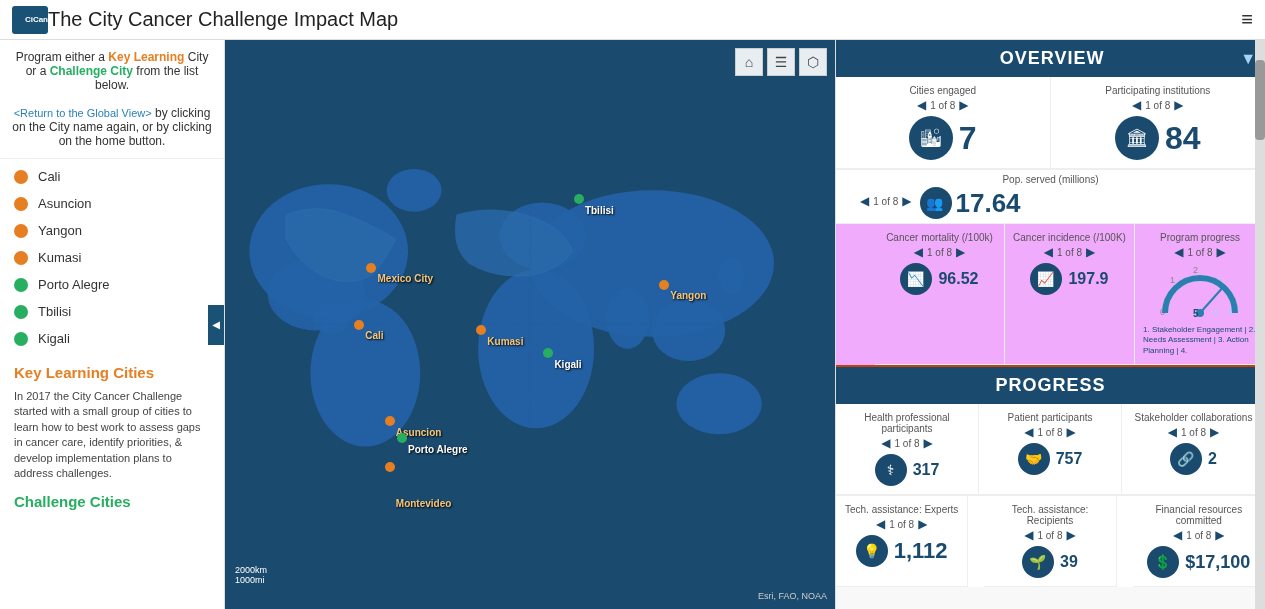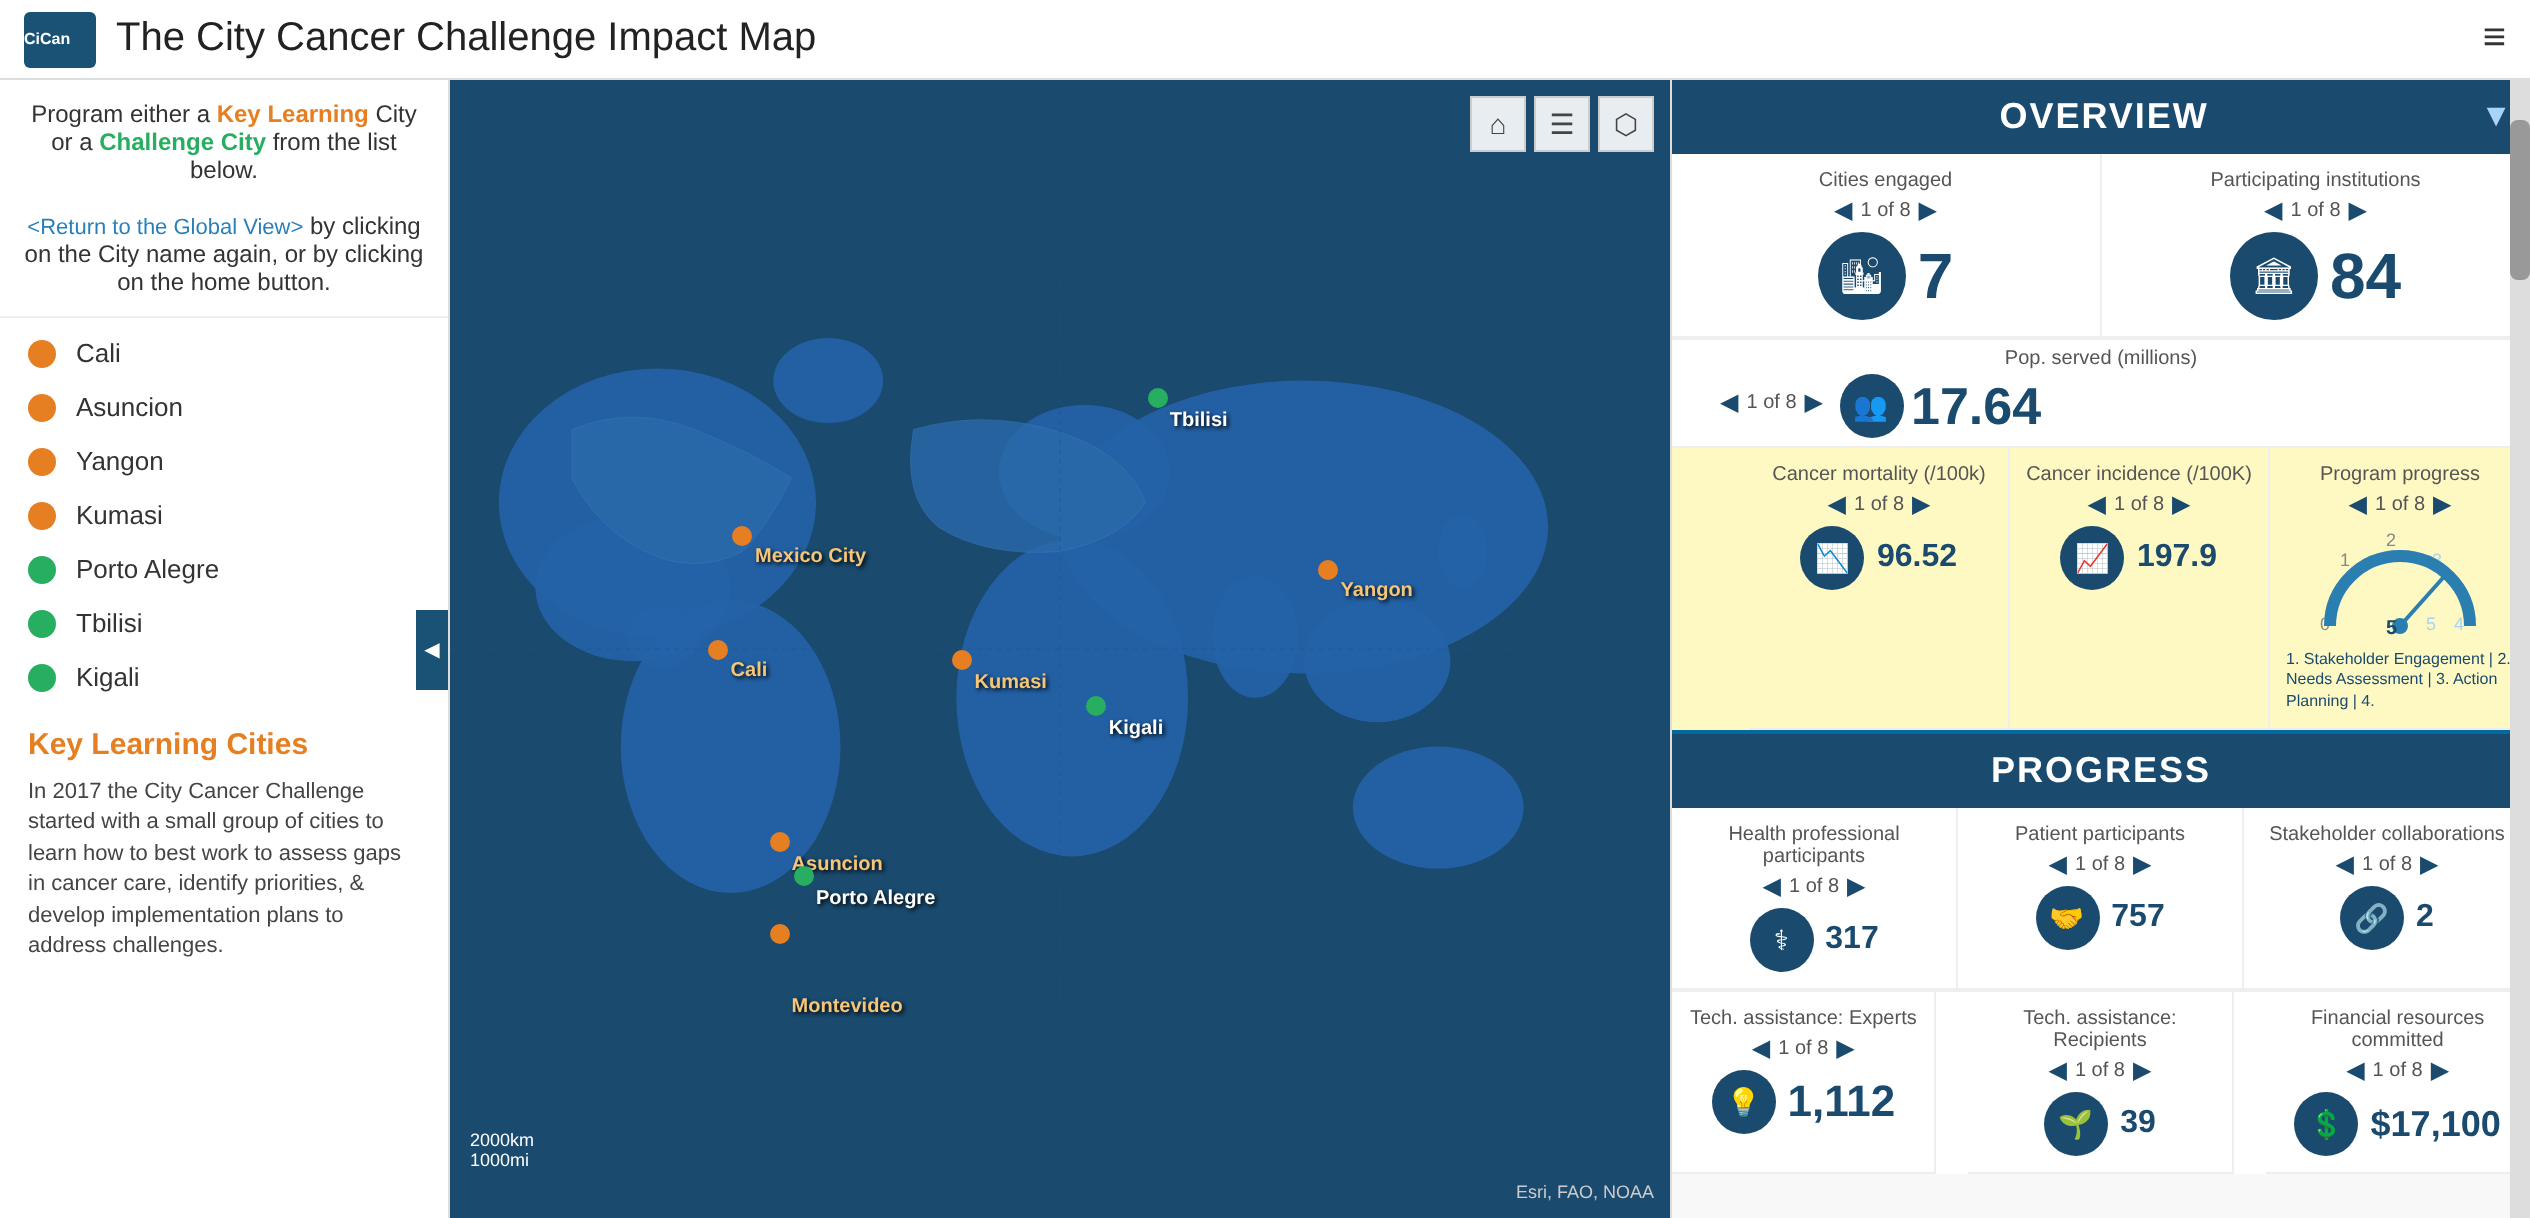--- a/index.html
+++ b/index.html
@@ -5,22 +5,22 @@
     * { box-sizing: border-box; margin: 0; padding: 0; }
     body { font-family: Arial, sans-serif; background: #f0f0f0; width: 1265px; height: 609px; overflow: hidden; }
 
     
     .header {
       display: flex; align-items: center; background: #fff;
       border-bottom: 1px solid #ddd; padding: 0 12px; height: 40px;
     }
     .header-logo {
       width: 36px; height: 28px; background: #1a5276; border-radius: 3px;
-      display: flex; align-items: center; justify-content: flex-start;
-      font-size: 8px; color: #fff; font-weight: bold; margin-right: 10px; flex-shrink: 0;
+      display: flex; align-items: center; justify-content: flex-end;
+      font-size: 8px; color: #fff; font-weight: bold; flex-shrink: 0;
     }
     .header-title {
       font-size: 20px; color: #222; font-weight: 400;
     }
     .header-menu {
       margin-left: auto; font-size: 20px; cursor: pointer; color: #333;
     }
 
     
     .main-container {
@@ -175,20 +175,23 @@
         </div>
         <div class="city-item">
           <div class="city-dot dot-teal"></div>
           <span>Kigali</span>
         </div>
       </div>
 
     <div>
       <div class="sidebar-section-title key-learning-title">Key Learning Cities</div>
       <div class="sidebar-section-text">In 2017 the City Cancer Challenge started with a small group of cities to learn how to best work to assess gaps in cancer care, identify priorities, &amp; develop implementation plans to address challenges.</div>
+    </div>
+    <div>
+      <div class="sidebar-section-title challenge-cities-title">Challenge Cities</div>
     </div>
 
     <div class="sidebar-collapse">◀</div>
   </div>
 
   <div class="map-area">
     
     <svg class="map-svg" viewBox="0 0 1000 600" xmlns="http://www.w3.org/2000/svg">
       <rect width="1000" height="600" fill="#1a4a6e"></rect>
 
@@ -304,21 +307,21 @@
             <span>1 of 8</span>
             <span class="stat-nav-arrow">▶</span>
           </div>
           <div style="display:flex;align-items:center;gap:4px;">
             <div style="width:32px;height:32px;background:#1a4a6e;border-radius:50%;display:flex;align-items:center;justify-content:center;color:#fff;font-size:14px;">👥</div>
             <div style="font-size:26px;font-weight:bold;color:#1a4a6e;">17.64</div>
           </div>
         </div>
       </div>
 
-      <div style="display:grid;grid-template-columns:1fr 1fr 1fr;background:#fef9c3;border-bottom:2px solid #0369a1;padding-left:39px;">
+      <div style="display:grid;grid-template-columns:1fr 1fr 1fr;background:#f0abfc;border-bottom:2px solid #c2410c;padding-left:39px;">
 
         <div class="stat-cell">
           <div class="stat-label">Cancer mortality (/100k)</div>
           <div class="stat-nav">
             <span class="stat-nav-arrow">◀</span>
             <span>1 of 8</span>
             <span class="stat-nav-arrow">▶</span>
           </div>
           <div class="stat-main">
             <div style="width:32px;height:32px;background:#1a4a6e;border-radius:50%;display:flex;align-items:center;justify-content:center;color:#fff;font-size:14px;">📉</div>

